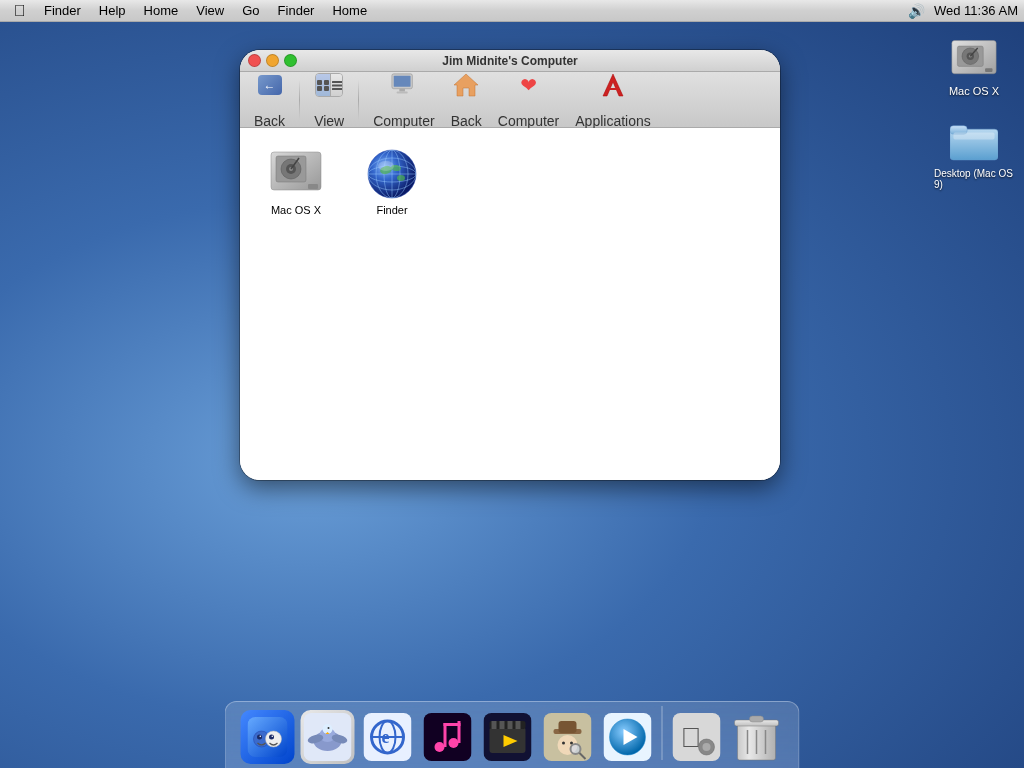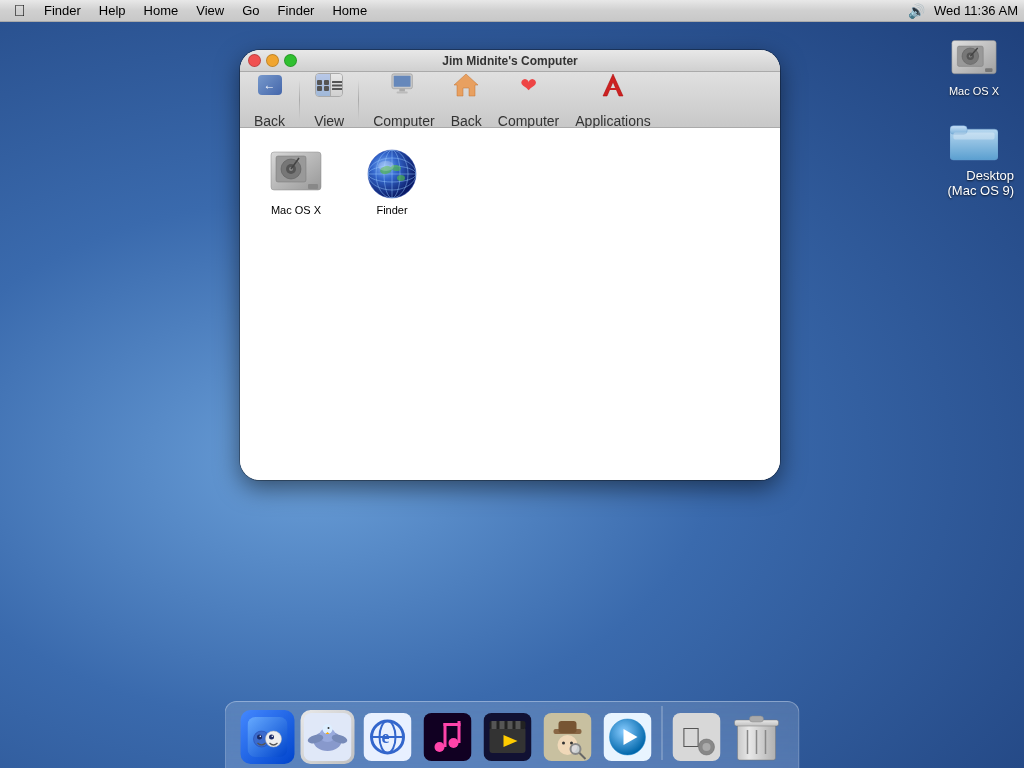--- a/index.html
+++ b/index.html
@@ -372,21 +372,21 @@
           <stop offset="0%" stop-color="#b8d8f0"></stop>
           <stop offset="100%" stop-color="#5a9fd0"></stop>
         </linearGradient>
         <linearGradient id="folderTabGrad" x1="0" y1="0" x2="0" y2="1">
           <stop offset="0%" stop-color="#c8e0f8"></stop>
           <stop offset="100%" stop-color="#7ab0d8"></stop>
         </linearGradient>
       </defs>
     </svg>
   </div>
-  <span class="icon-label" style="font-size:13px;color:#fff;text-align:right;margin-top:2px;text-shadow:0 1px 2px rgba(0,0,0,0.8);">Desktop (Mac OS 9)</span>
+  <span class="icon-label" style="font-size:10px;color:#fff;text-align:left;margin-top:2px;text-shadow:0 1px 2px rgba(0,0,0,0.8);">Desktop (Mac OS 9)</span>
 </div>
 
 <div class="finder-window">
 
   <div class="titlebar">
     <div class="titlebar-buttons">
       <div class="titlebar-btn close"></div>
       <div class="titlebar-btn minimize"></div>
       <div class="titlebar-btn zoom"></div>
     </div>

